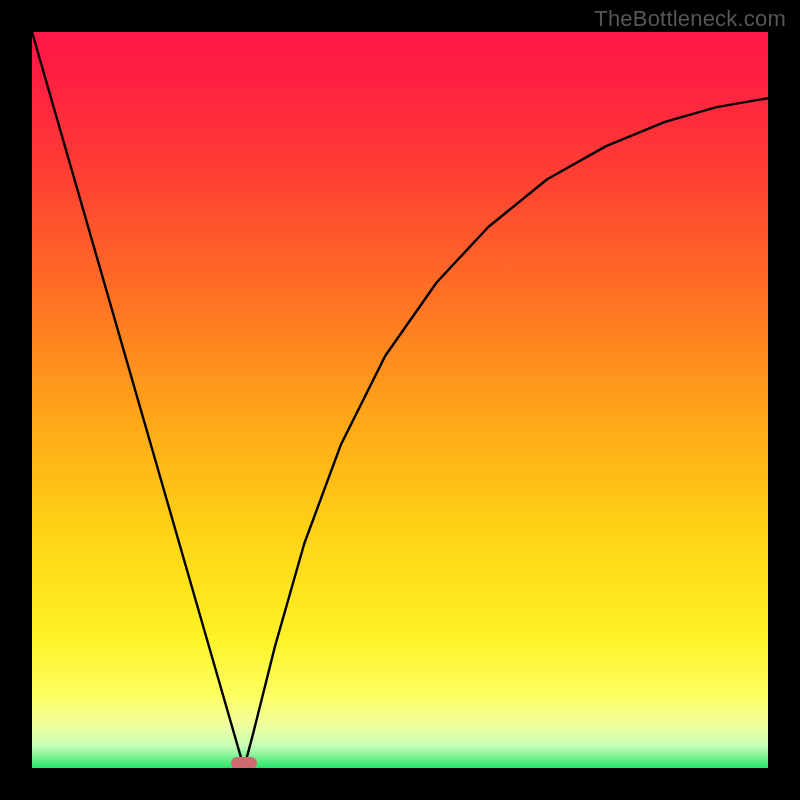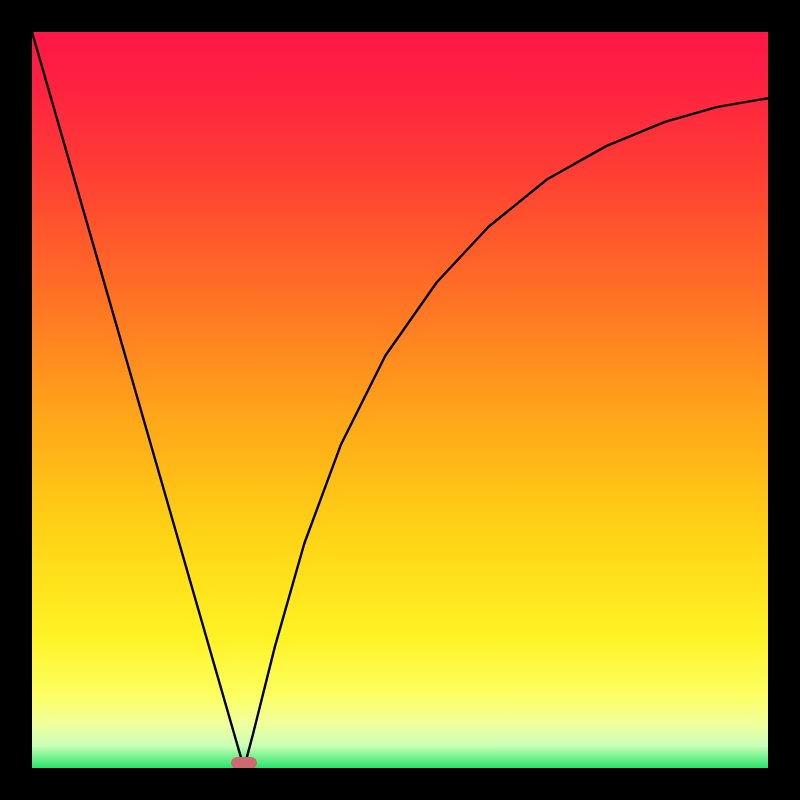--- a/index.html
+++ b/index.html
@@ -39,13 +39,14 @@
            L 404.8 250.2
            L 456.3 195.0
            L 515.2 147.2
            L 574.1 114.1
            L 632.96 89.8
            L 684.5 75.1
            L 736 66.2"></path>
     </svg>
     <div class="marker" style="left:199px;top:725px"></div>
   </div>
+  <div class="watermark">TheBottleneck.com</div>
 </div>
 
 </body></html>

